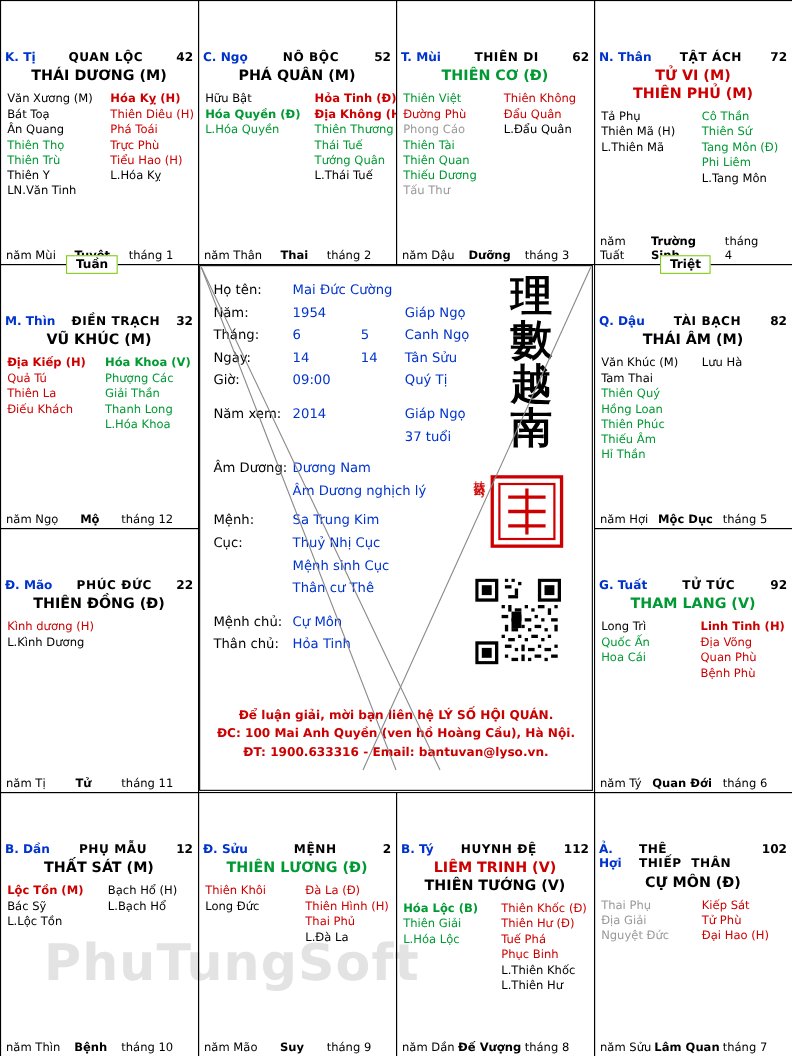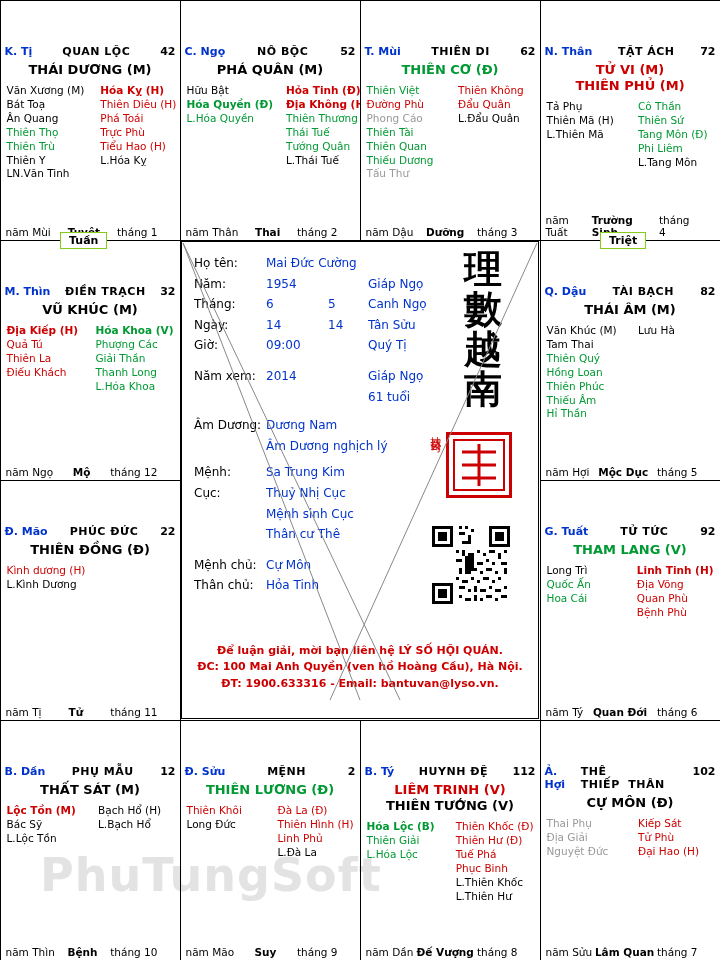--- a/index.html
+++ b/index.html
@@ -407,21 +407,21 @@
         <div class="ms-green">THIÊN LƯƠNG (Đ)</div>
       </div>
       <div class="cols">
         <div class="col">
           <div class="c-red">Thiên Khôi</div>
           <div class="c-black">Long Đức</div>
         </div>
         <div class="col">
           <div class="c-red">Đà La (Đ)</div>
           <div class="c-red">Thiên Hình (H)</div>
-          <div class="c-red">Linh Phủ</div>
+          <div class="c-red">Thai Phủ</div>
           <div class="c-black">L.Đà La</div>
         </div>
       </div>
       <div class="footer">
         <span class="f-left">năm Mão</span>
         <span class="f-mid">Suy</span>
         <span class="f-right">tháng 9</span>
       </div>
     </div>
   <div class="cell">
@@ -605,21 +605,21 @@
     <div class="row">
       <div class="lbl">Năm xem:</div>
       <div class="v1">2014</div>
       <div class="v2"></div>
       <div class="v3">Giáp Ngọ</div>
     </div>
     <div class="row">
       <div class="lbl"></div>
       <div class="v1"></div>
       <div class="v2"></div>
-      <div class="v3">61 tuổi</div>
+      <div class="v3">37 tuổi</div>
     </div>
     <div style="height:8px"></div>
     <div class="row">
       <div class="lbl">Âm Dương:</div>
       <div class="v3">Dương Nam</div>
     </div>
     <div class="row">
       <div class="lbl"></div>
       <div class="v3">Âm Dương nghịch lý</div>
     </div>

